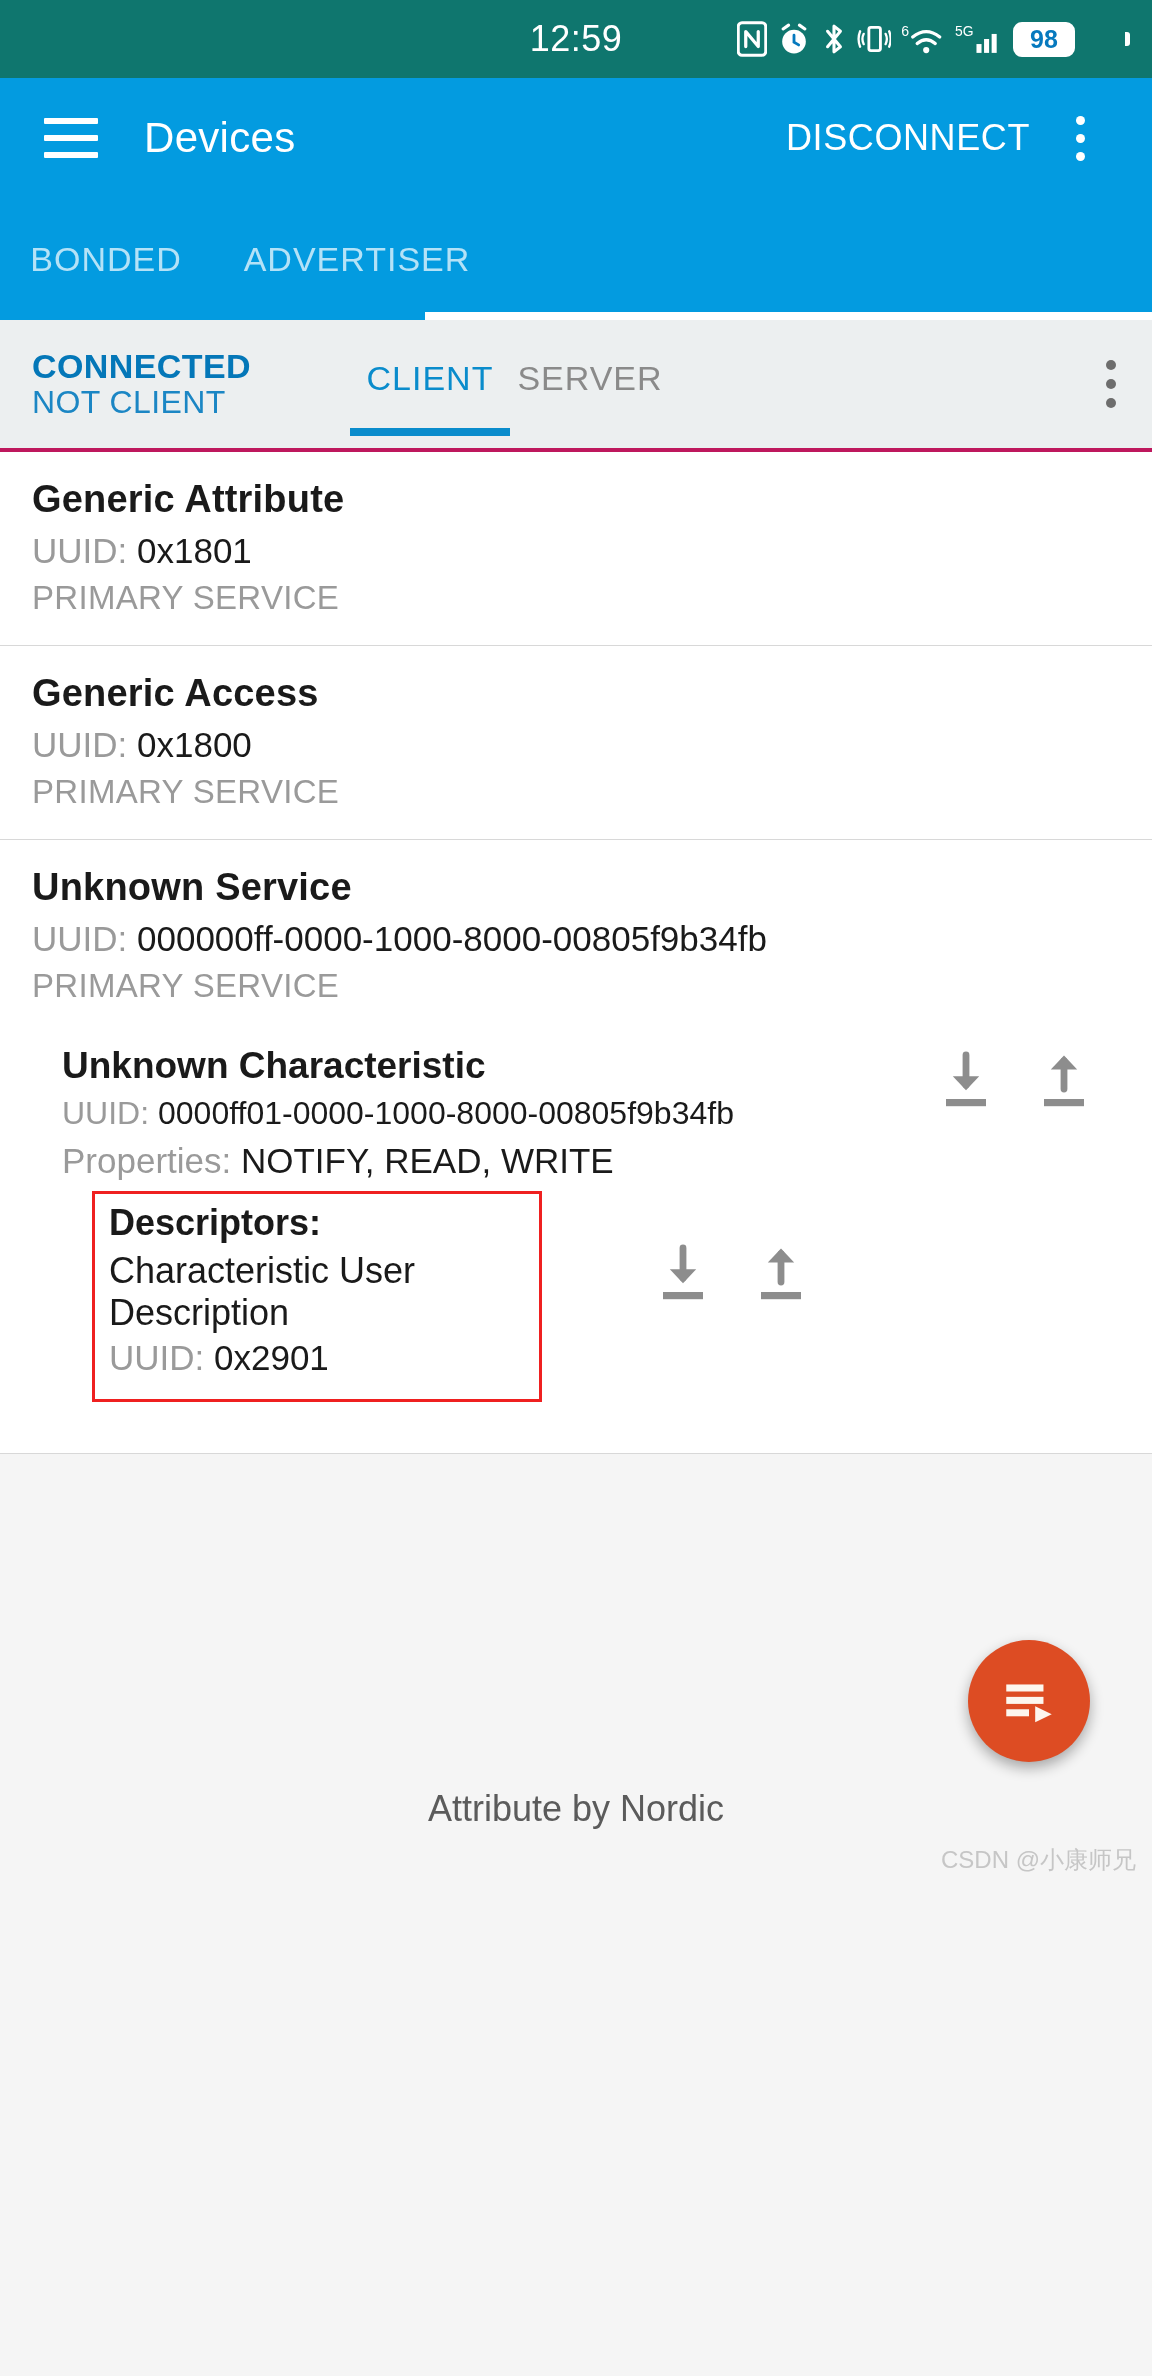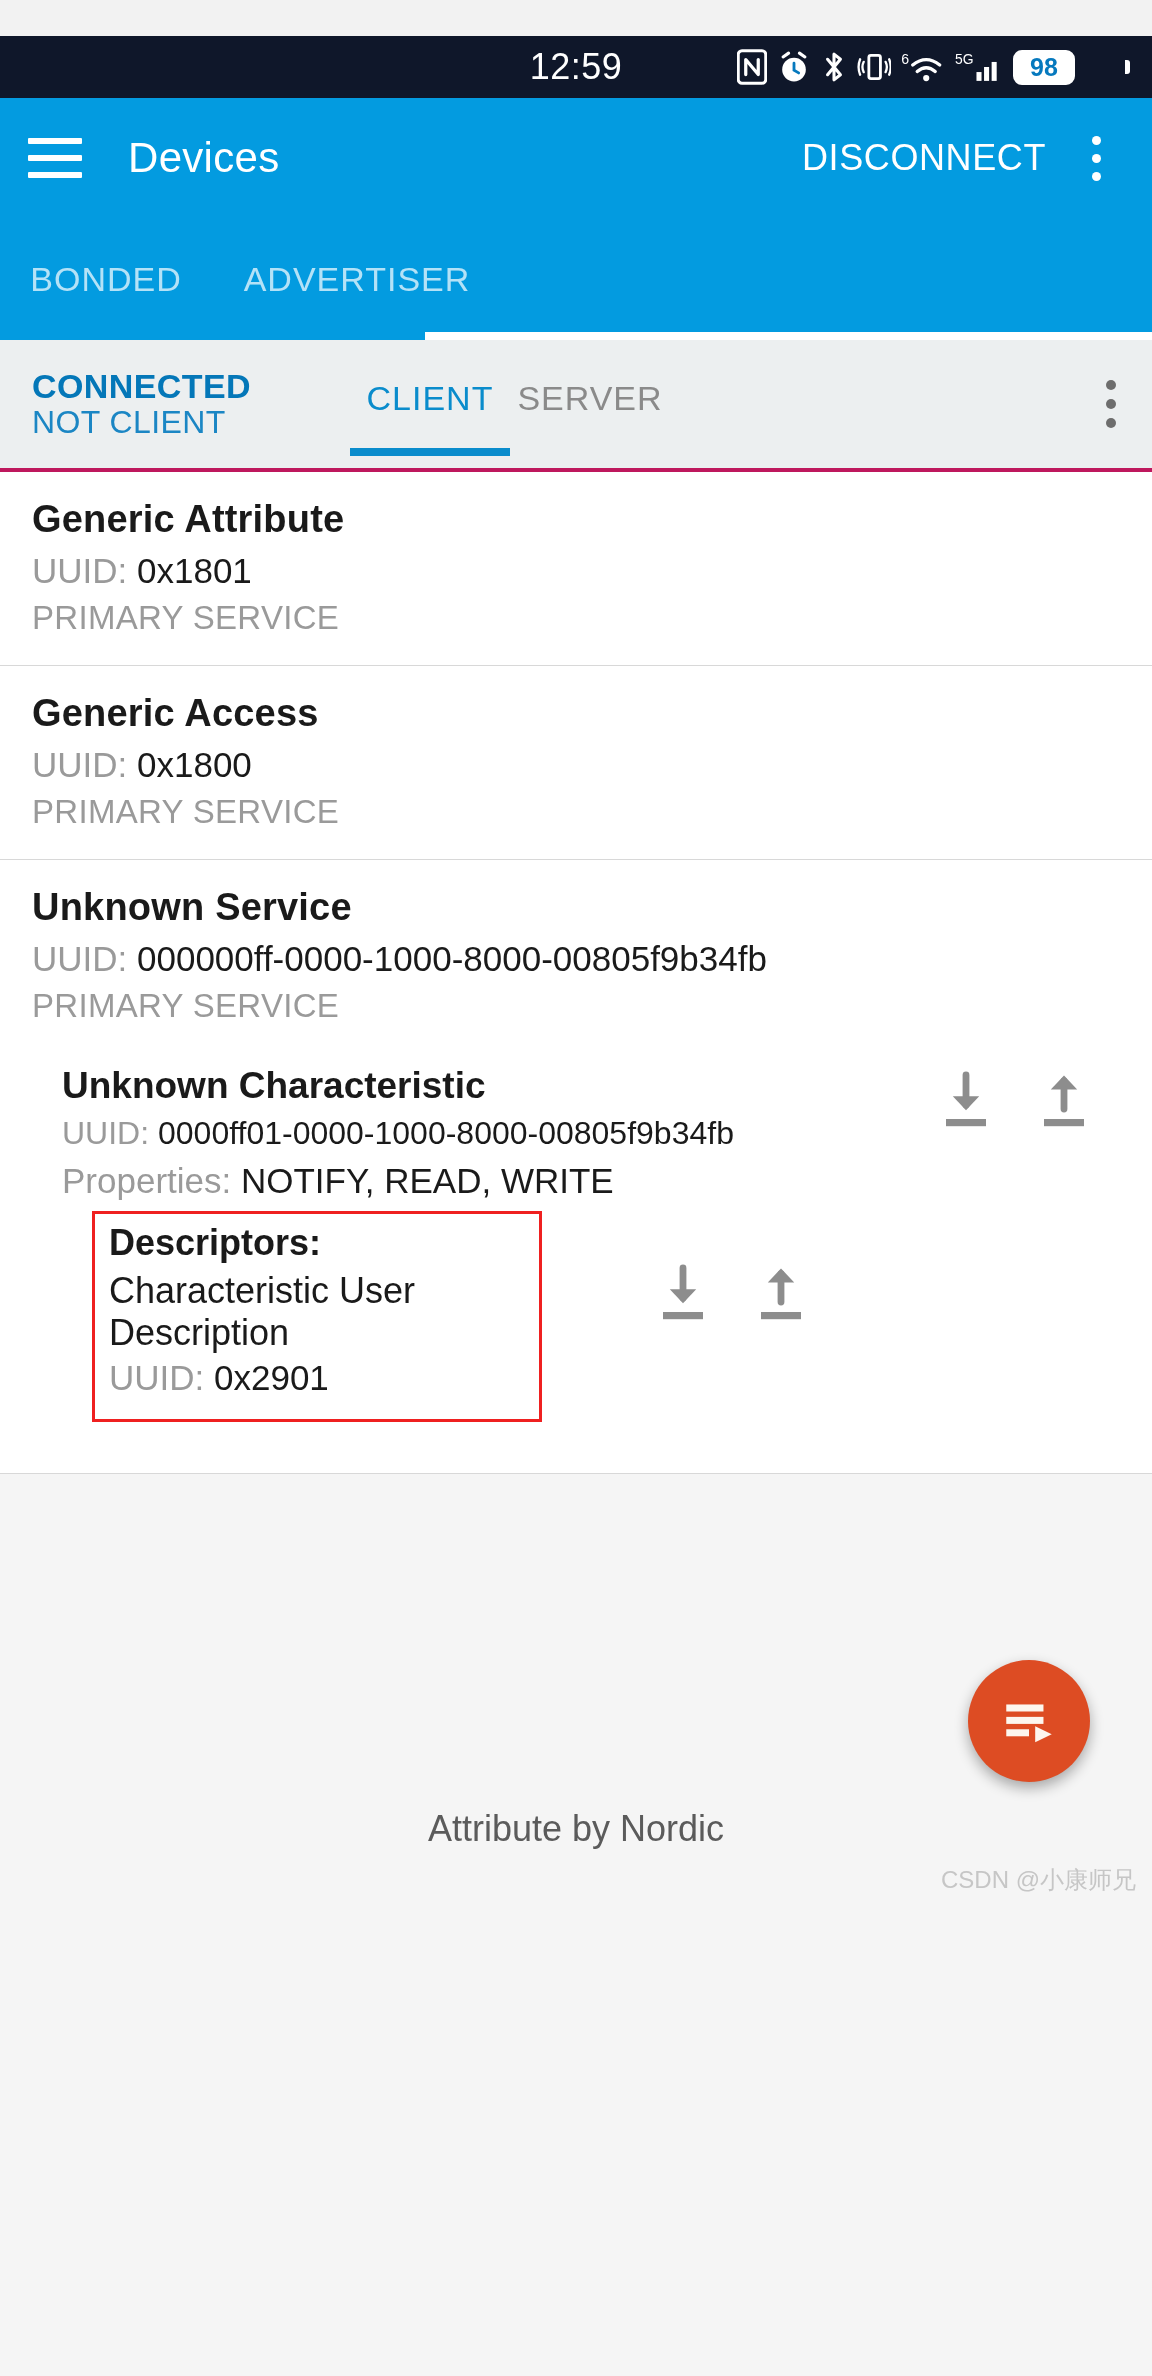--- a/index.html
+++ b/index.html
@@ -6,24 +6,23 @@
   html, body {
     width: 1152px; height: 2376px;
     background: #f2f2f2;
     font-family: "Liberation Sans", sans-serif;
     overflow: hidden;
   }
   .phone { position: relative; width: 1152px; height: 2376px; background: #f5f5f5; }
 
   
   .statusbar {
-    height: 62px; background: #0f172a;
+    height: 78px; background: #0f766e;
     display: flex; align-items: center; position: relative;
     color: #ffffff;
-    margin-top: 36px;
   }
   .sb-clock {
     position: absolute; left: 0; right: 0; text-align: center;
     font-size: 36px; letter-spacing: .5px; font-weight: 400;
   }
   .sb-icons {
     position: absolute; right: 22px; display: flex; align-items: center; gap: 10px;
   }
   .sb-icons svg { display: block; }
   .battery {
@@ -33,21 +32,21 @@
     border: 3px solid #ffffff; border-radius: 9px;
     padding: 0 7px; height: 35px; min-width: 62px;
     display: flex; align-items: center; justify-content: center;
     font-size: 25px; font-weight: 700; color: #0679be; background: #ffffff;
   }
   .batt-cap { width: 5px; height: 14px; background: #ffffff; border-radius: 0 3px 3px 0; margin-left: 2px; }
 
   
   .appbar {
     height: 120px; background: #039be0; color: #fff;
-    display: flex; align-items: center; padding: 0 28px;
+    display: flex; align-items: center; padding: 0 44px;
   }
   .hamburger { width: 54px; height: 40px; display: flex; flex-direction: column; justify-content: space-between; cursor: pointer; }
   .hamburger i { display: block; height: 6px; background: #fff; border-radius: 1px; }
   .appbar-title { font-size: 42px; margin-left: 46px; font-weight: 400; letter-spacing: .3px; }
   .appbar-spacer { flex: 1; }
   .appbar-action { font-size: 36px; letter-spacing: .6px; font-weight: 400; }
   .kebab { width: 56px; display: flex; flex-direction: column; align-items: center; gap: 9px; margin-left: 22px; }
   .kebab b { width: 9px; height: 9px; border-radius: 50%; background: #fff; display: block; }
 
   

